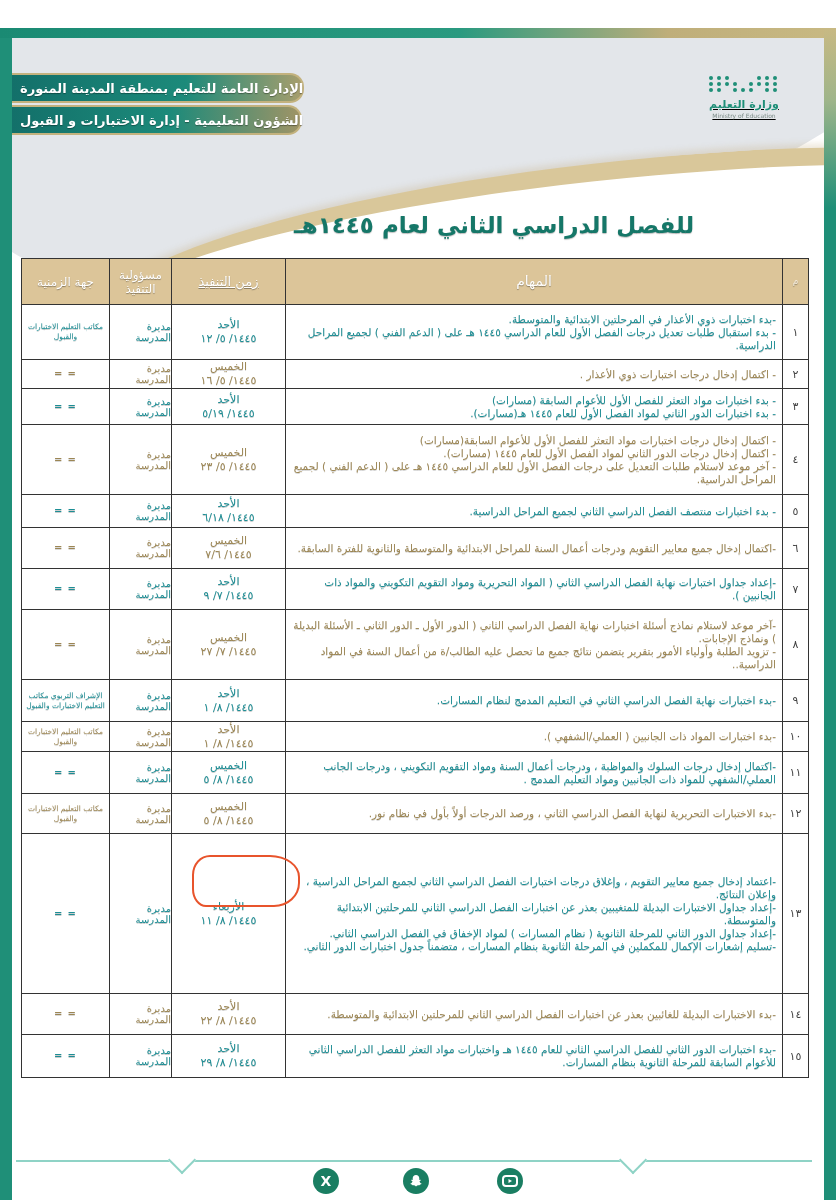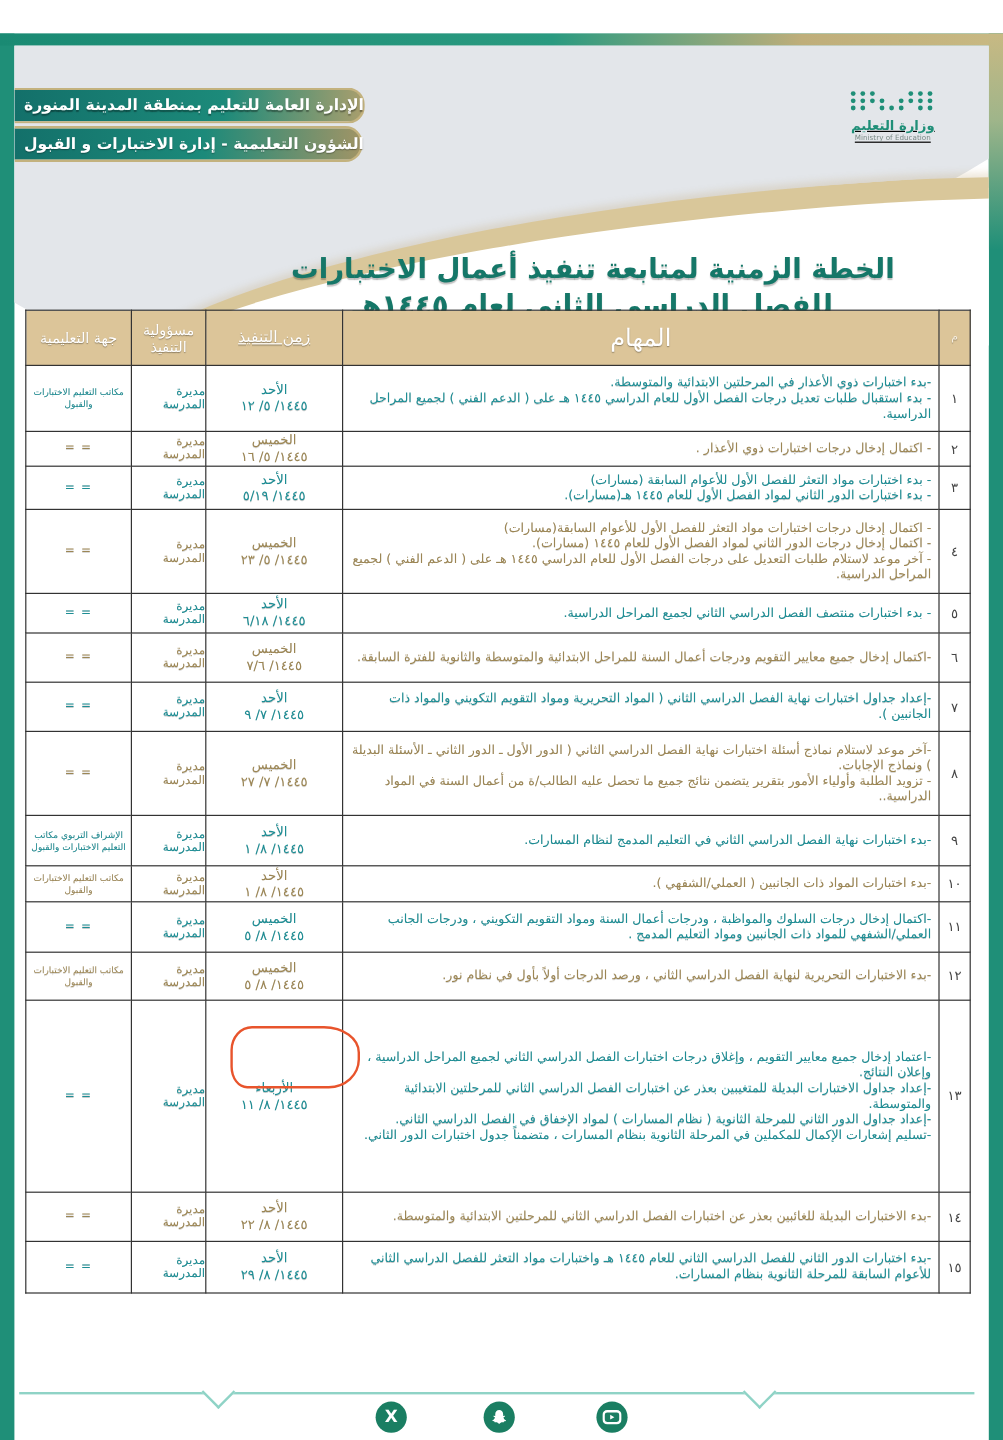--- a/index.html
+++ b/index.html
@@ -84,21 +84,21 @@
     .tbl-wrap { position: absolute; left: 21px; top: 258px; width: 788px; }
     table {
       width: 788px; border-collapse: collapse; direction: rtl;
       font-size: 10.5px; line-height: 13px;
     }
     th, td { border: 1.3px solid #333; vertical-align: middle; }
     thead th {
       background: #dcc599; color: #ffffff; font-weight: normal;
       height: 46px; font-size: 13px; text-shadow: 0 1px 1px rgba(0,0,0,0.35);
     }
-    thead th.h-tasks { font-size: 20px; }
+    thead th.h-tasks { font-size: 14px; }
     thead th.h-num { width: 26px; font-size: 9px; color: #f7efe0; }
     thead th.h-time { width: 114px; text-decoration: underline; }
     thead th.h-resp { width: 62px; font-size: 12px; line-height: 14px; }
     thead th.h-follow { width: 88px; font-size: 12px; line-height: 14px; }
 
     td.c-num { text-align: center; font-size: 11px; color: #444; }
     td.c-task { text-align: right; padding: 2px 6px 2px 6px; }
     td.c-task div { margin: 0; }
     td.c-time { text-align: center; font-size: 11px; line-height: 14px; }
     td.c-resp { text-align: right; font-size: 10px; line-height: 11px; }
@@ -172,34 +172,33 @@
         <span></span>
         <span class="off"></span>
         <span></span>
         <span></span>
     </div>
     <div class="logo-ar">وزارة التعليم</div>
     <div class="logo-en">Ministry of Education</div>
   </div>
 
   <div class="title">
-    <div>الخطة الزمنية لمتابعة تنفيذ أعمال الاختبارات</div>
     <div>للفصل الدراسي الثاني لعام ١٤٤٥هـ</div>
   </div>
 </div>
 
 <div class="tbl-wrap">
   <table>
     <thead>
       <tr>
         <th class="h-num">م</th>
         <th class="h-tasks">المهام</th>
         <th class="h-time">زمن التنفيذ</th>
         <th class="h-resp">مسؤولية التنفيذ</th>
-        <th class="h-follow">جهة التعليمية</th>
+        <th class="h-follow">جهة الزمنية</th>
       </tr>
     </thead>
     <tbody id="tbody">
         <tr style="height: 55px;">
           <td class="c-num">١</td>
           <td class="c-task teal-s">
             <div>-بدء اختبارات ذوي الأعذار في المرحلتين الابتدائية والمتوسطة.</div>
             <div>- بدء استقبال طلبات تعديل درجات الفصل الأول للعام الدراسي ١٤٤٥ هـ على ( الدعم الفني ) لجميع المراحل الدراسية.</div>
           </td>
           <td class="c-time teal-s">

